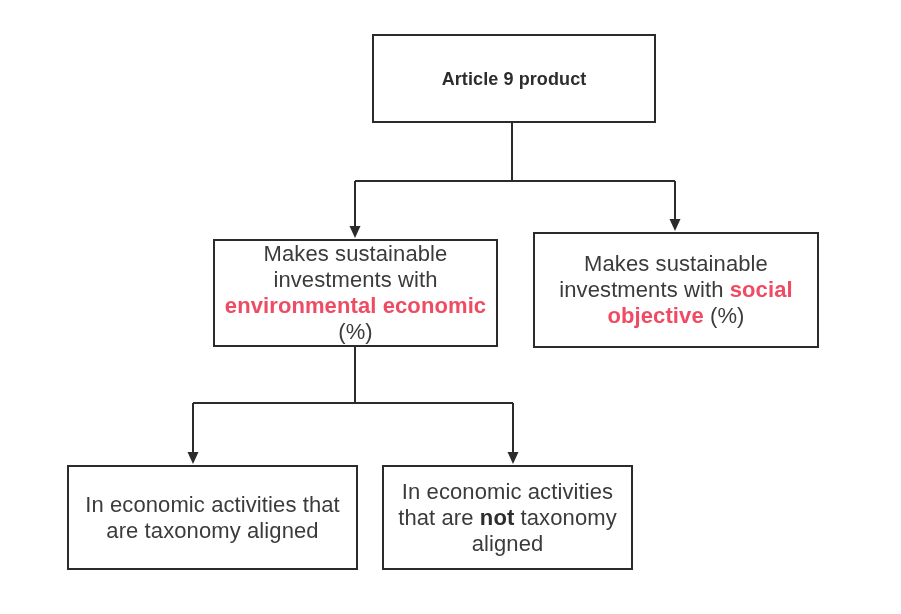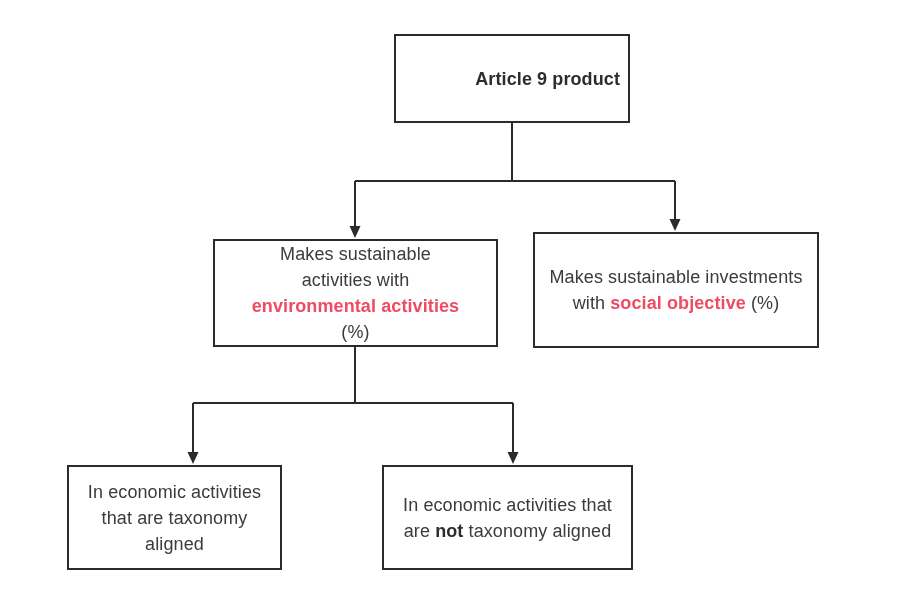--- a/index.html
+++ b/index.html
@@ -35,43 +35,43 @@
     align-items: center;
     justify-content: center;
     text-align: center;
   }
   .node-text {
     display: block;
     width: 100%;
     padding: 0 8px;
     box-sizing: border-box;
     color: #3b3b3b;
-    font-size: 18px;
+    font-size: 22px;
     line-height: 26px;
     letter-spacing: 0.1px;
   }
   .node-root .node-text {
     color: #2d2d2d;
     font-weight: bold;
     font-size: 18px;
     line-height: 24px;
   }
   .em-red {
     color: #ef4b63;
     font-weight: bold;
   }
   .em-dark {
     color: #2d2d2d;
     font-weight: bold;
   }
   
-  #node-root    { left: 394px; top: 34px;  width: 236px; height: 89px; text-align: right; }
+  #node-root    { left: 372px; top: 34px;  width: 284px; height: 89px; }
   #node-env     { left: 213px; top: 239px; width: 285px; height: 108px; }
   #node-social  { left: 533px; top: 232px; width: 286px; height: 116px; }
-  #node-aligned { left: 67px;  top: 465px; width: 215px; height: 105px; }
+  #node-aligned { left: 67px;  top: 465px; width: 291px; height: 105px; }
   #node-not     { left: 382px; top: 465px; width: 251px; height: 105px; }
 </style>
 </head>
 <body>
 
 <div id="canvas">
 
   <svg class="connectors" width="901" height="614" viewBox="0 0 901 614" aria-hidden="true">
 
     <g stroke="#2b2b2b" stroke-width="2" fill="none">
@@ -93,22 +93,22 @@
     <polygon points="507.5,452 518.5,452 513,464" fill="#2b2b2b"></polygon>
   </svg>
 
   <div class="node node-root" id="node-root">
     <span class="node-text">Article 9 product</span>
   </div>
 
   <div class="node" id="node-env">
     <span class="node-text">
       <span>Makes sustainable</span><br>
-      <span>activities with</span><br>
-      <span class="em-red">environmental activities</span><br>
+      <span>investments with</span><br>
+      <span class="em-red">environmental economic</span><br>
       <span>(%)</span>
     </span>
   </div>
 
   <div class="node" id="node-social">
     <span class="node-text">
       <span>Makes sustainable investments with </span><span class="em-red">social objective</span><span> (%)</span>
     </span>
   </div>
 

